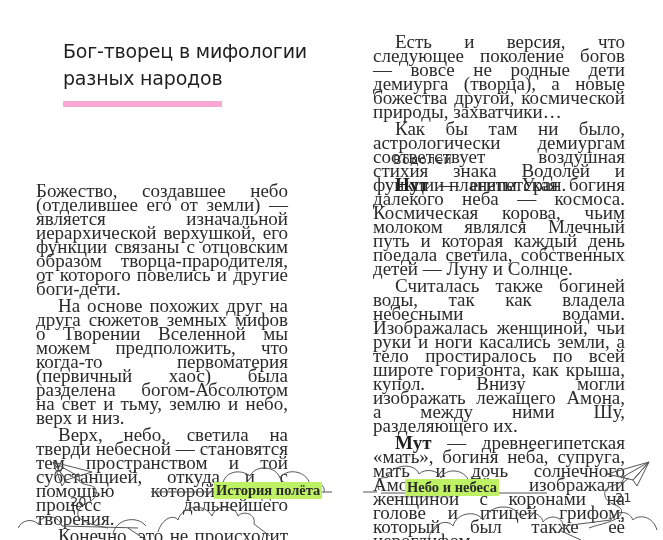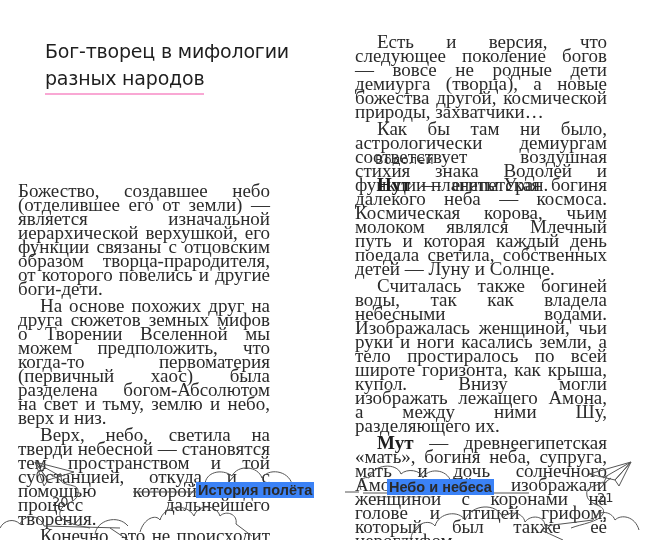--- a/index.html
+++ b/index.html
@@ -1,29 +1,29 @@
 <!DOCTYPE html>
 <html><head>
   <meta charset="utf-8">
   <style>
     * { margin: 0; padding: 0; box-sizing: border-box; }
     html, body { width: 663px; height: 540px; background: #ffffff; overflow: hidden; }
     body { position: relative; font-family: "Liberation Serif", "DejaVu Serif", serif; color: #2a2a2a; }
 
-    .page { position: absolute; top: 0; height: 540px; }
+    .page { position: absolute; top: 0; height: 540px; margin-left: 18px; }
     .page-left { left: 0; width: 331px; }
     .page-right { left: 331px; width: 332px; }
 
     .chapter-title {
       position: absolute; left: 45px; top: 38px;
       font-family: "DejaVu Sans", "Liberation Sans", sans-serif;
       font-size: 19px; line-height: 27px; color: #1e1e1e; letter-spacing: -0.2px;
     }
     .chapter-title .line2 {
-      display: inline-block; border-bottom: 2px solid #f9a8d4; padding-bottom: 1px;
+      display: inline-block; border-bottom: 6px solid #f9a8d4; padding-bottom: 9px;
     }
 
     .text-block {
       position: absolute; font-size: 19px; line-height: 14px; text-align: justify;
       color: #2b2b2b; hyphens: manual;
     }
     .text-block p { text-indent: 22px; margin-bottom: 3px; }
     .text-block p.noindent { text-indent: 0; }
     .left-body { left: 18px; top: 184px; width: 252px; }
     .right-top { left: 24px; top: 35px; width: 252px; }
@@ -36,22 +36,22 @@
     }
     b { font-weight: bold; color: #1e1e1e; }
 
     .footer-art { position: absolute; top: 440px; height: 100px; }
     .footer-art svg { position: absolute; left: 0; top: 0; }
     .page-number {
       position: absolute; font-family: "DejaVu Sans", "Liberation Sans", sans-serif;
       font-size: 13px; color: #333;
     }
     .running-title {
-      position: absolute; font-family: Liberation Sans, sans-serif;
-      font-size: 14.5px; font-weight: bold; color: #2a2a2a; background: #3b82f6; padding: 0 2px;
+      position: absolute; font-family: Liberation Serif, serif;
+      font-size: 14.5px; font-weight: bold; color: #2a2a2a; background: #bef264; padding: 0 2px;
     }
   </style>
 </head>
 <body>
 
 <div class="page page-left">
   <div class="chapter-title">
     <div>Бог-творец в мифологии</div>
     <div><span class="line2">разных народов</span></div>
   </div>

